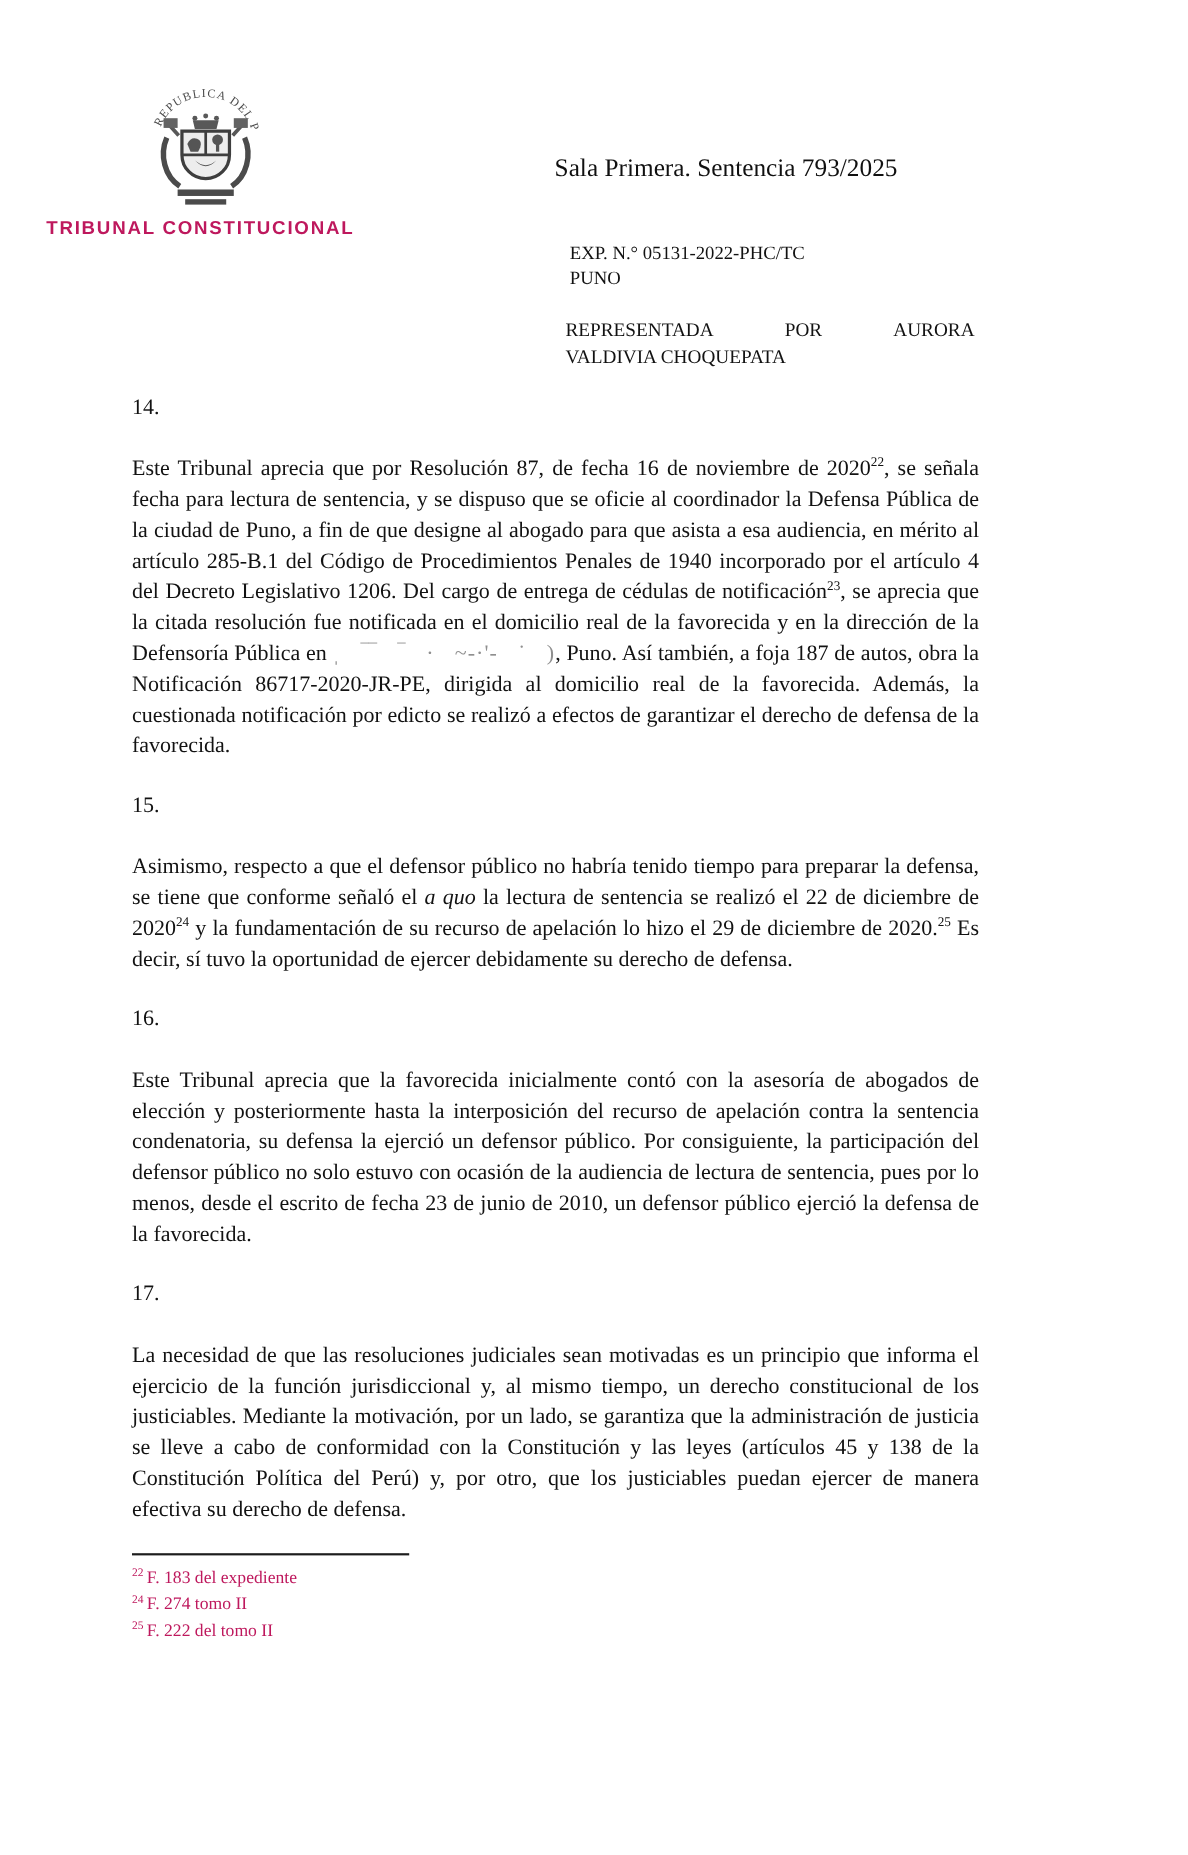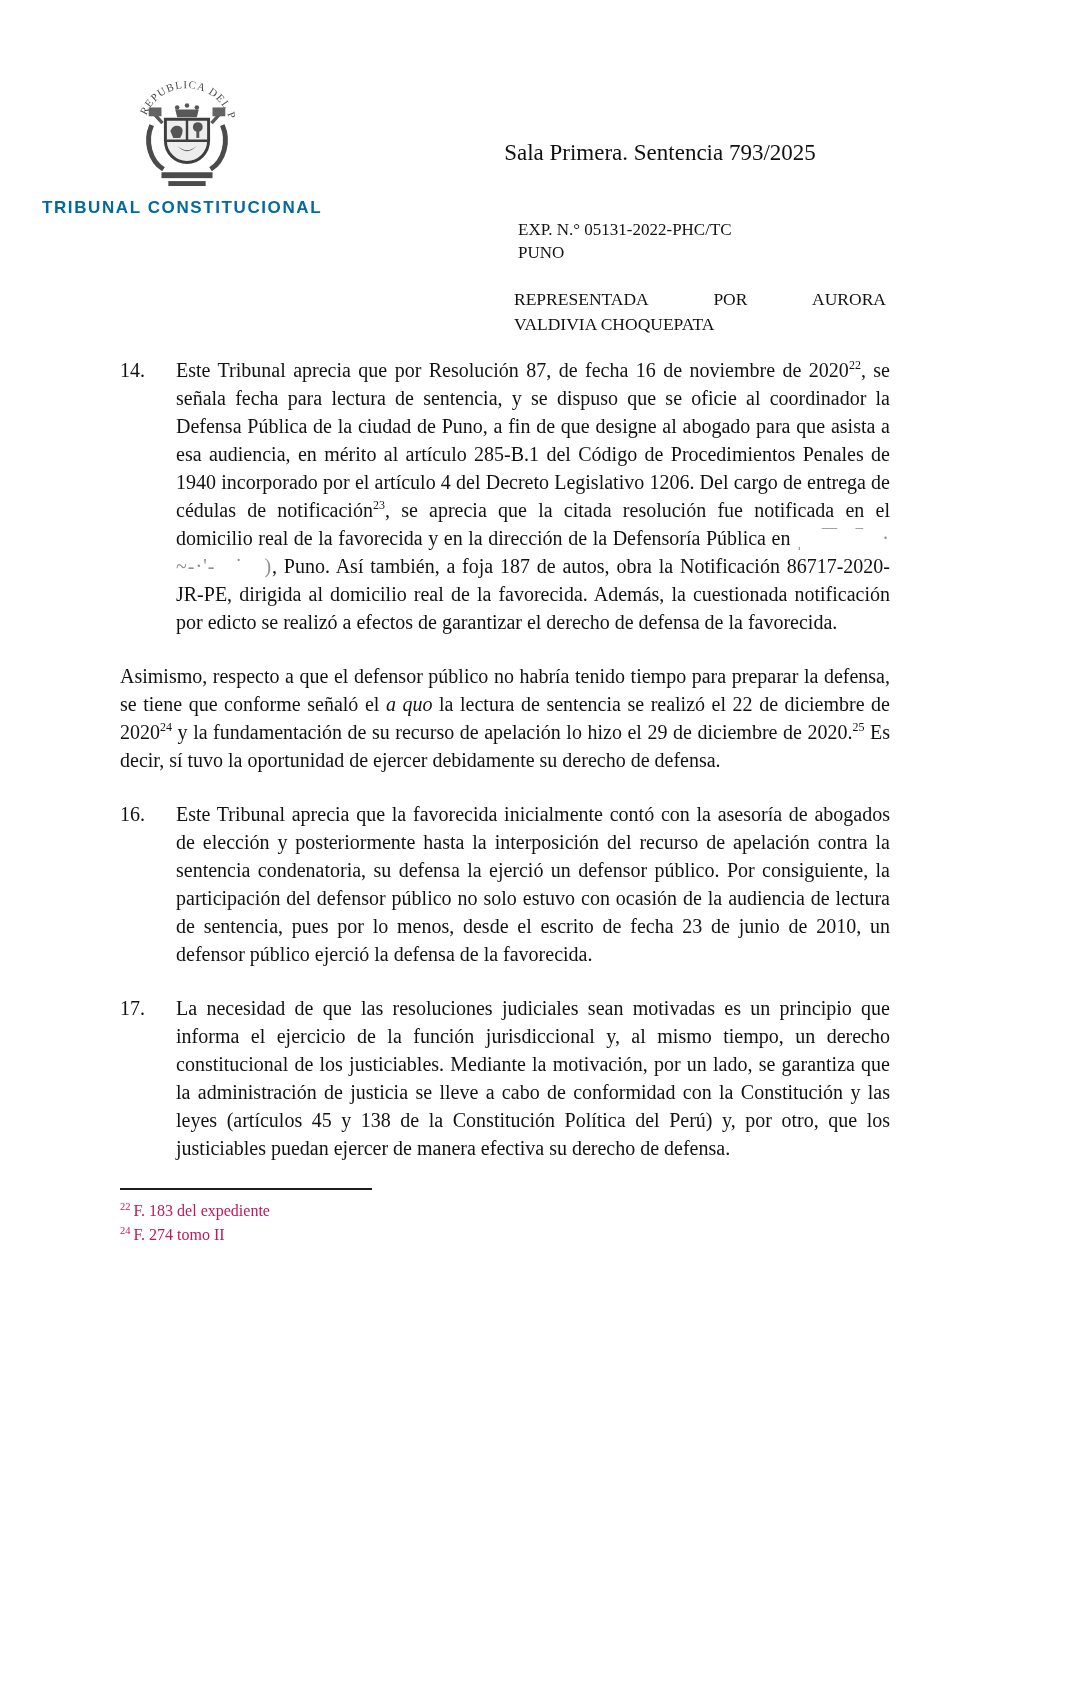--- a/index.html
+++ b/index.html
@@ -24,21 +24,21 @@
     filter: blur(0.4px) grayscale(1);
     opacity:.92;
   }
 
   .institution {
     position:absolute; left:42px; top:198px;
     font-family:"Liberation Sans", sans-serif;
     font-weight:bold;
     font-size:17px;
     letter-spacing:1.6px;
-    color:#0369a1;
+    color:#be185d;
     white-space:nowrap;
   }
 
   .title {
     position:absolute; left:440px; top:140px; width:440px;
     text-align:center;
     font-size:23px;
     color:#101010;
     white-space:nowrap;
   }
@@ -50,21 +50,21 @@
 
   .represented {
     position:absolute; left:514px; top:287px; width:372px;
     font-size:17.5px; line-height:1.4;
   }
   .rep-line1 { text-align:justify; text-align-last:justify; }
 
   
   .main { margin:0 190px 0 120px; width:770px; }
 
-  .para { display:flex; margin-bottom:26px; }
+  .para { display:flex; margin-bottom:26px;flex-direction:column; }
   .para-num {
     flex:0 0 56px; width:56px;
     font-size:20px; line-height:28px;
   }
   .para-body {
     flex:1;
     font-size:20px; line-height:28px;
     text-align:justify;
   }
   .para-body sup, .footnote sup {
@@ -142,33 +142,35 @@
     </div>
 
   </div>
 
   <div class="main">
       <div class="para">
         <div class="para-num">14.</div>
         <div class="para-body"><span>Este Tribunal aprecia que por Resolución 87, de fecha 16 de noviembre de 2020</span><sup>22</sup><span>, se señala fecha para lectura de sentencia, y se dispuso que se oficie al coordinador la Defensa Pública de la ciudad de Puno, a fin de que designe al abogado para que asista a esa audiencia, en mérito al artículo 285-B.1 del Código de Procedimientos Penales de 1940 incorporado por el artículo 4 del Decreto Legislativo 1206. Del cargo de entrega de cédulas de notificación</span><sup>23</sup><span>, se aprecia que la citada resolución fue notificada en el domicilio real de la favorecida y en la dirección de la Defensoría Pública en </span><span class="redacted">ˌ ‾‾ ‾ · ~-·'- ˙ )</span><span>, Puno. Así también, a foja 187 de autos, obra la Notificación 86717-2020-JR-PE, dirigida al domicilio real de la favorecida. Además, la cuestionada notificación por edicto se realizó a efectos de garantizar el derecho de defensa de la favorecida.</span></div>
       </div>
       <div class="para">
+        <div class="para-num">15.</div>
         <div class="para-body"><span>Asimismo, respecto a que el defensor público no habría tenido tiempo para preparar la defensa, se tiene que conforme señaló el </span><em>a quo</em><span> la lectura de sentencia se realizó el 22 de diciembre de 2020</span><sup>24</sup><span> y la fundamentación de su recurso de apelación lo hizo el 29 de diciembre de 2020.</span><sup>25</sup><span> Es decir, sí tuvo la oportunidad de ejercer debidamente su derecho de defensa.</span></div>
       </div>
       <div class="para">
         <div class="para-num">16.</div>
         <div class="para-body"><span>Este Tribunal aprecia que la favorecida inicialmente contó con la asesoría de abogados de elección y posteriormente hasta la interposición del recurso de apelación contra la sentencia condenatoria, su defensa la ejerció un defensor público. Por consiguiente, la participación del defensor público no solo estuvo con ocasión de la audiencia de lectura de sentencia, pues por lo menos, desde el escrito de fecha 23 de junio de 2010, un defensor público ejerció la defensa de la favorecida.</span></div>
       </div>
       <div class="para">
         <div class="para-num">17.</div>
         <div class="para-body"><span>La necesidad de que las resoluciones judiciales sean motivadas es un principio que informa el ejercicio de la función jurisdiccional y, al mismo tiempo, un derecho constitucional de los justiciables. Mediante la motivación, por un lado, se garantiza que la administración de justicia se lleve a cabo de conformidad con la Constitución y las leyes (artículos 45 y 138 de la Constitución Política del Perú) y, por otro, que los justiciables puedan ejercer de manera efectiva su derecho de defensa.</span></div>
       </div>
     </div>
 
   <div class="footer">
     <div class="fn-rule"></div>
     <div>
         <div class="footnote"><sup>22</sup><span>F. 183 del expediente</span></div>
         <div class="footnote"><sup>24</sup><span>F. 274 tomo II</span></div>
+        <div class="footnote"><sup>25</sup><span>F. 222 del tomo II</span></div>
       </div>
   </div>
 
 </div>
 
 </body></html>

